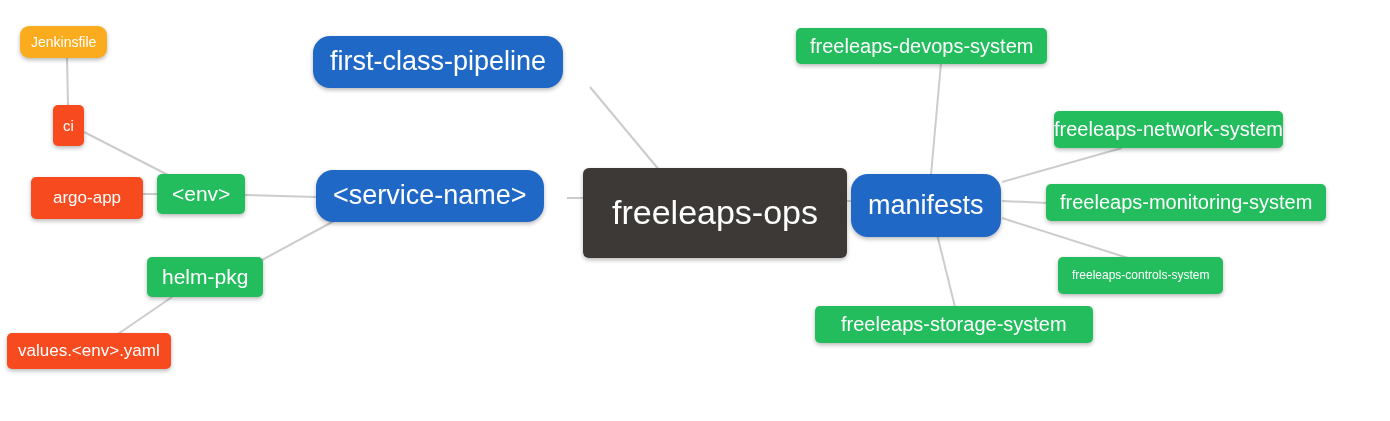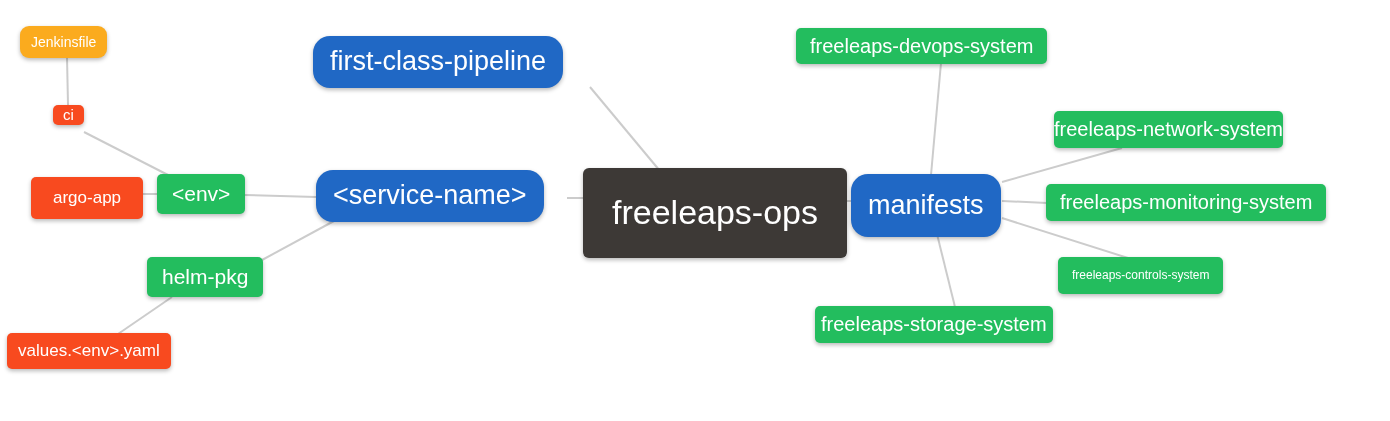--- a/index.html
+++ b/index.html
@@ -40,34 +40,34 @@
     line-height: 1.15;
   }
   .c-orange { background: var(--orange, #fbab1e); }
   .c-red    { background: var(--red,    #f84a1f); }
   .c-green  { background: var(--green,  #23bd5e); }
   .c-blue   { background: var(--blue,   #2068c5); border-radius: 17px; }
   .c-dark   { background: var(--dark,   #3d3936); border-radius: 6px; }
 
   
   .n-jenkinsfile        { left: 20px;   top: 26px;  height: 32px; padding: 0 11px; font-size: 14px; border-radius: 9px; }
-  .n-ci                 { left: 53px;   top: 105px; height: 20px; padding: 0 10px; font-size: 15px; }
+  .n-ci                 { left: 53px;   top: 105px; height: 41px; padding: 0 10px; font-size: 15px; }
   .n-argo-app           { left: 31px;   top: 177px; height: 42px; padding: 0 22px; font-size: 17px; }
   .n-env                { left: 157px;  top: 174px; height: 40px; padding: 0 15px; font-size: 21px; }
   .n-helm-pkg           { left: 147px;  top: 257px; height: 40px; padding: 0 15px; font-size: 21px; }
   .n-values-env-yaml    { left: 7px;    top: 333px; height: 36px; padding: 0 11px; font-size: 17px; }
   .n-first-class-pipeline { left: 313px; top: 36px;  height: 52px; padding: 0 17px; font-size: 27px; }
   .n-service-name       { left: 316px;  top: 170px; height: 52px; padding: 0 17px; font-size: 27px; }
   .n-freeleaps-ops      { left: 583px;  top: 168px; height: 90px; padding: 0 29px; font-size: 34px; }
   .n-manifests          { left: 851px;  top: 174px; height: 63px; padding: 0 17px; font-size: 27px; }
   .n-devops-system      { left: 796px;  top: 28px;  height: 36px; padding: 0 14px; font-size: 20px; }
   .n-network-system     { left: 1054px; top: 111px; height: 37px; padding: 0 0; font-size: 20px; }
   .n-monitoring-system  { left: 1046px; top: 184px; height: 37px; padding: 0 14px; font-size: 20px; }
   .n-controls-system    { left: 1058px; top: 257px; height: 37px; padding: 0 14px; font-size: 12px; }
-  .n-storage-system     { left: 815px;  top: 306px; height: 37px; padding: 0 6px; font-size: 20px; }
+  .n-storage-system     { left: 815px;  top: 306px; height: 37px; padding: 0 26px; font-size: 20px; }
 </style>
 </head>
 <body>
 
 <div class="canvas">
 
   <svg class="edges" viewBox="0 0 1390 421" xmlns="http://www.w3.org/2000/svg">
     <line x1="67" y1="57" x2="68" y2="105"></line>
     <line x1="84" y1="132" x2="170" y2="176"></line>
     <line x1="122" y1="194" x2="157" y2="194"></line>

